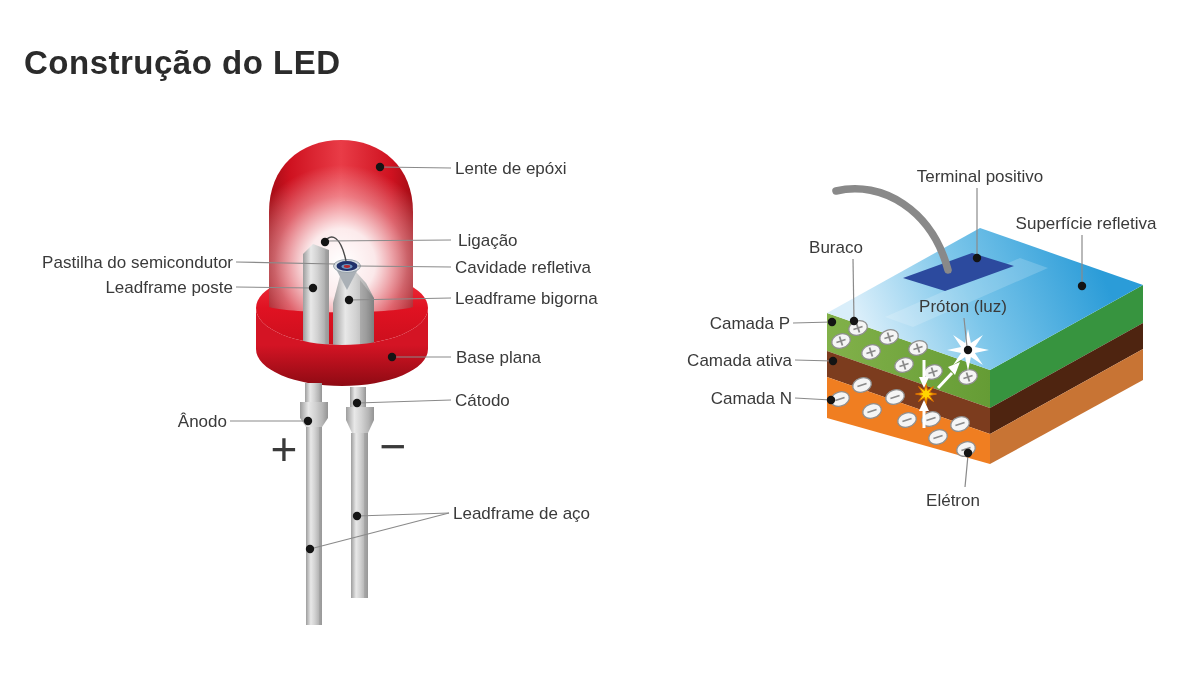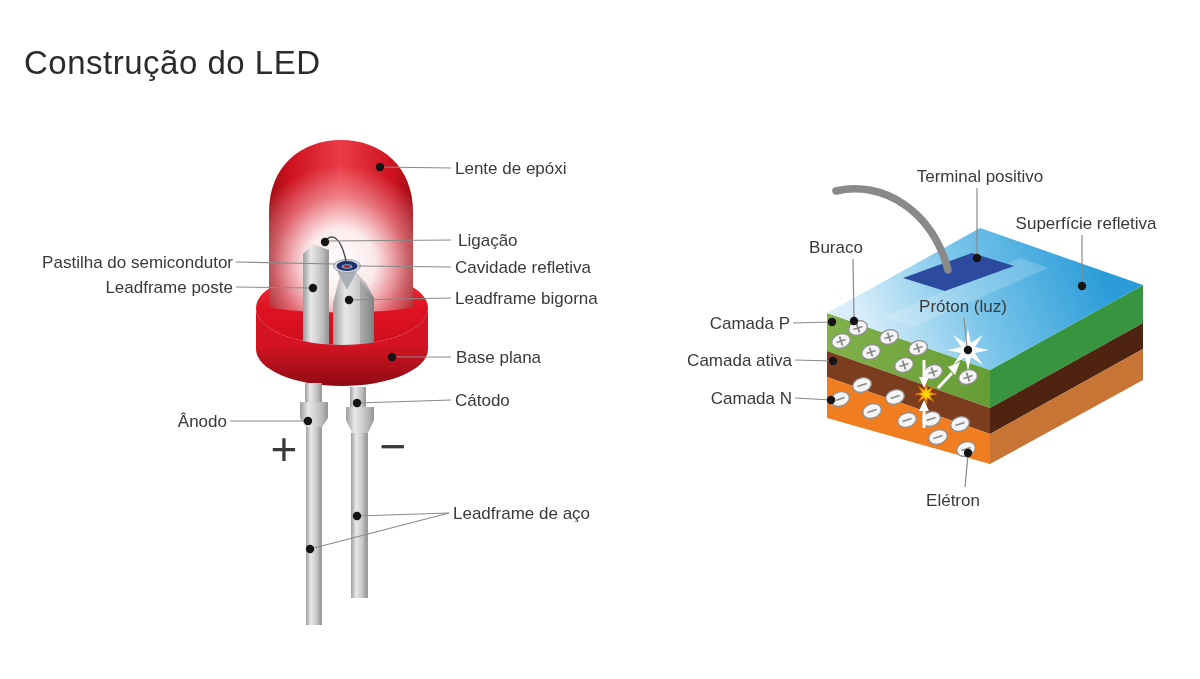--- a/index.html
+++ b/index.html
@@ -1,18 +1,18 @@
 <!DOCTYPE html>
 <html><head>
 <meta charset="utf-8">
 <style>
   html,body{margin:0;padding:0;background:#ffffff;}
   #canvas{position:relative;width:1200px;height:679px;background:#ffffff;overflow:hidden;
           font-family:"Liberation Sans",sans-serif;}
-  #title{position:absolute;left:24px;top:22px;font-size:33px;font-weight:normal;color:#2b2b2b;
+  #title{position:absolute;left:24px;top:22px;font-size:33px;font-weight:bold;color:#2b2b2b;
          letter-spacing:0.5px;}
   svg{position:absolute;left:0;top:0;}
   text{font-family:"Liberation Sans",sans-serif;font-size:17px;fill:#3a3a3a;}
   .pol{font-size:46px;font-weight:400;}
 </style>
 </head>
 <body>
 
 <div id="canvas">
   <h1 id="title">Construção do LED</h1>

